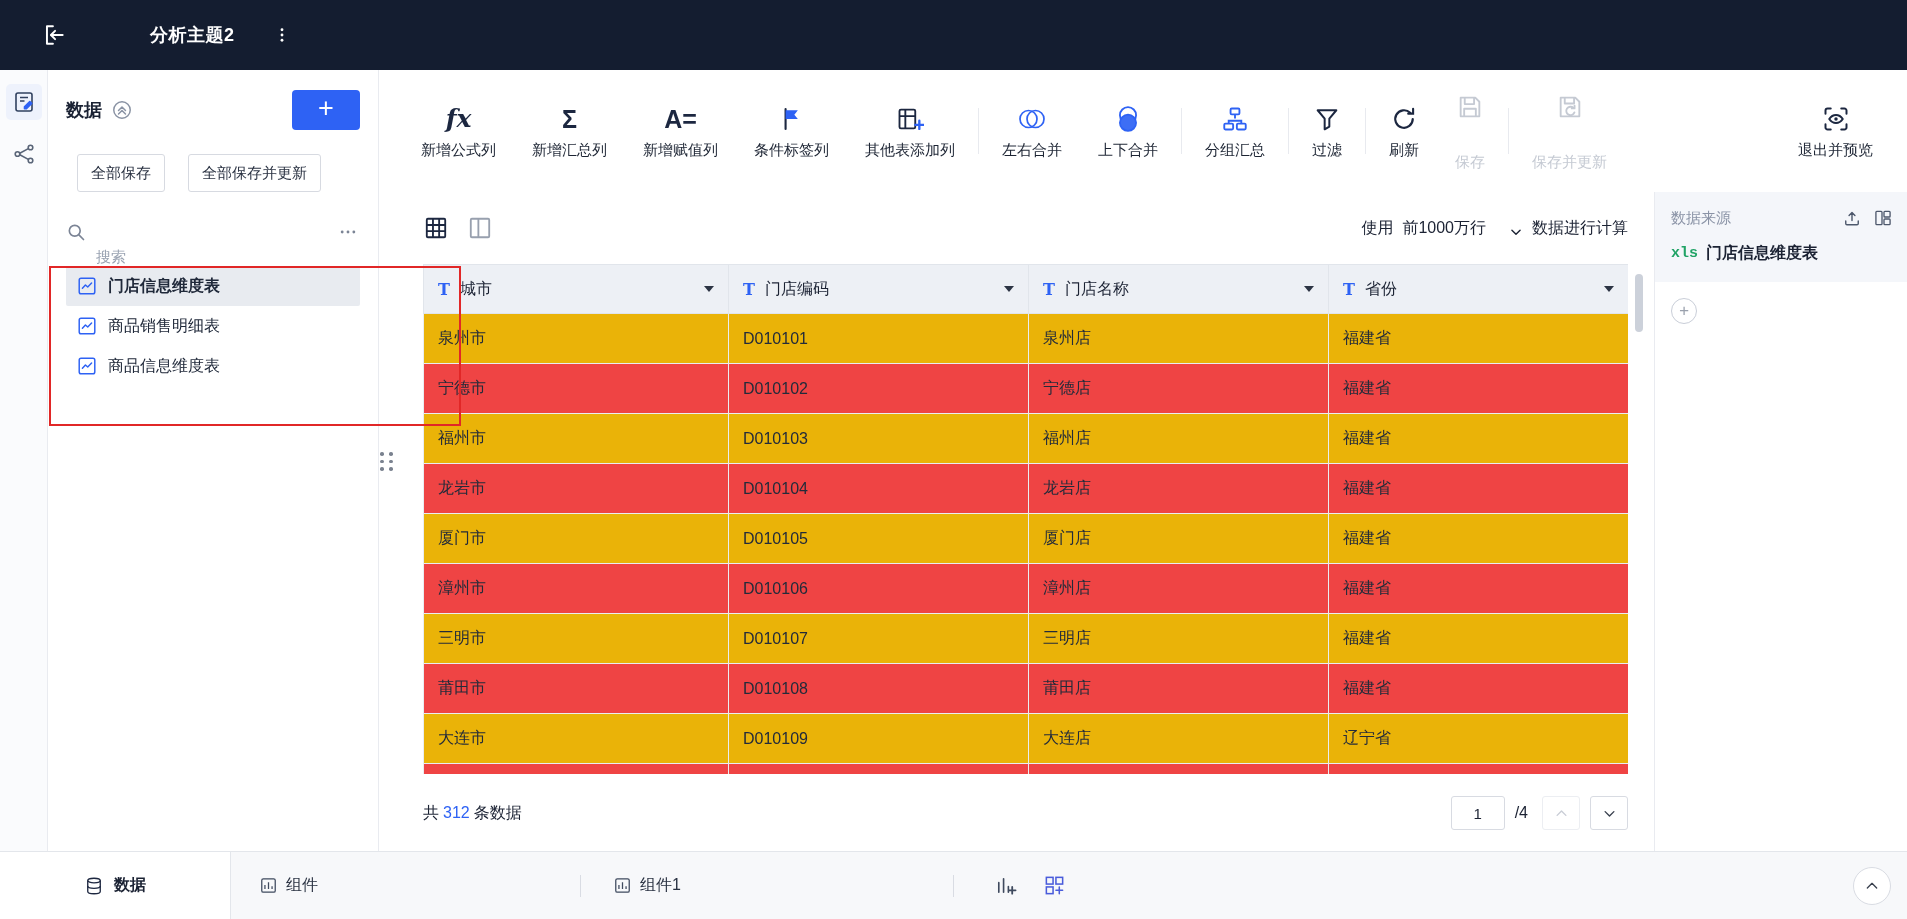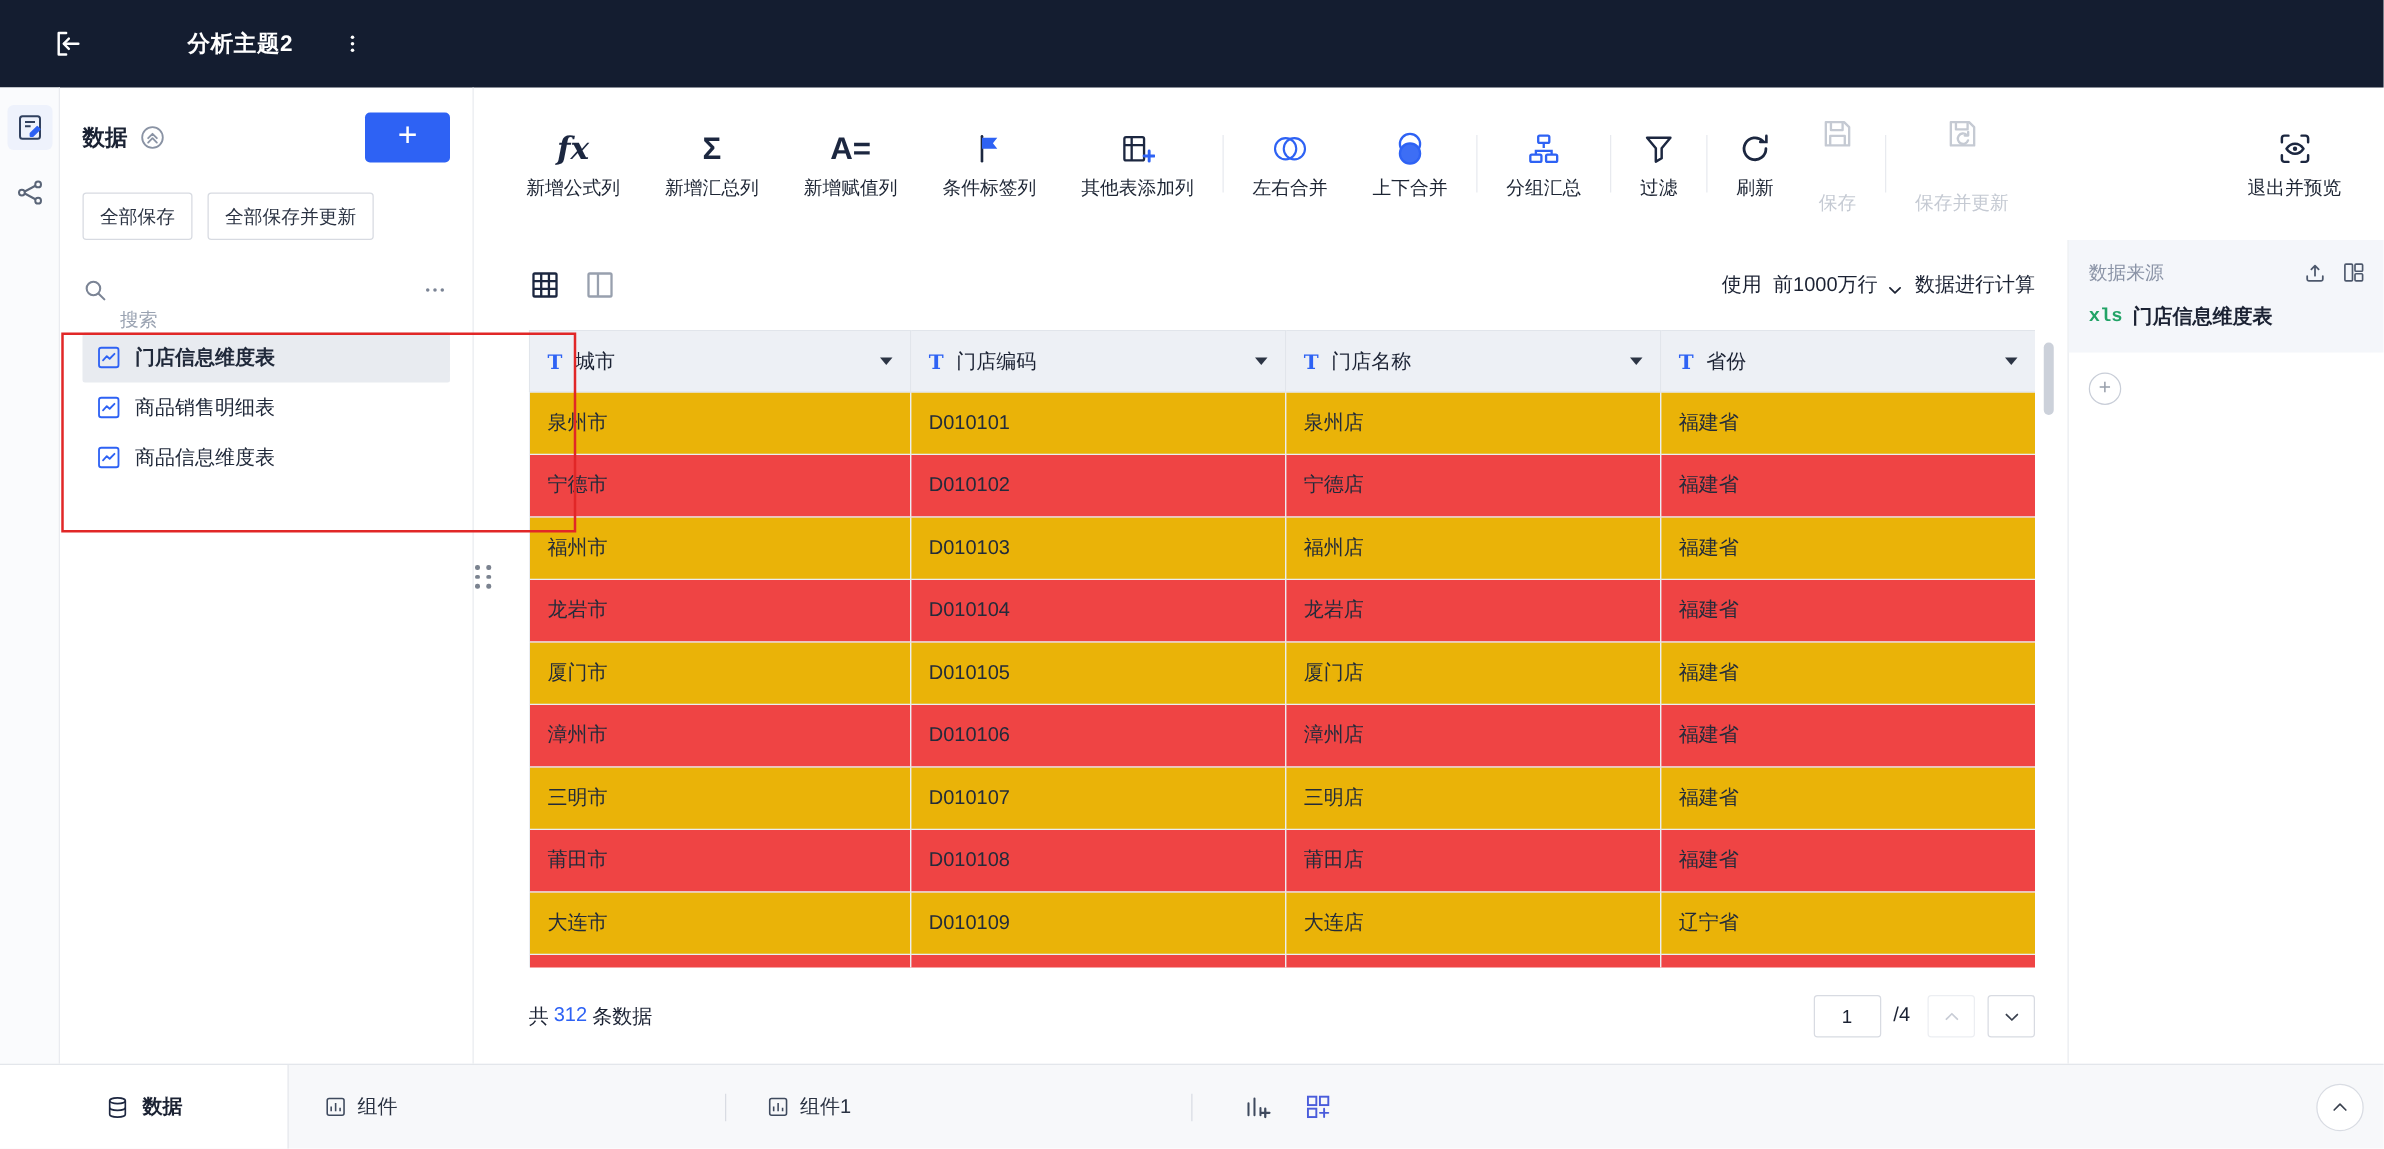--- a/index.html
+++ b/index.html
@@ -27,21 +27,21 @@
   
   .left-panel { width:331px; flex:none; border-right:1px solid #e9ebf0; padding:20px 18px 0; position:relative; }
   .lp-head { display:flex; align-items:center; height:40px; }
   .lp-title { font-size:18px; font-weight:bold; color:#1a2233; }
   .lp-collapse { margin-left:9px; display:flex; cursor:pointer; }
   .lp-add-btn { margin-left:auto; width:68px; height:40px; background:#2e62f4; border:none; border-radius:4px;
                 color:#fff; font-size:27px; line-height:1; display:flex; align-items:center; justify-content:center; cursor:pointer;
                 font-family:inherit; padding-bottom:3px; }
   .lp-btn-row { margin-top:24px; display:flex; gap:12px; }
   .lp-btn { height:38px; background:#fff; border:1px solid #d7dae1; border-radius:3px; font-size:15px; color:#2a3242;
-            padding:0 13px; display:flex; align-items:center; cursor:pointer; font-family:inherit; white-space:nowrap; }
+            padding:0 13px; display:flex; align-items:center; cursor:pointer; font-family:inherit; white-space:nowrap;margin-left:11px; }
   .lp-search { margin-top:20px; display:flex; align-items:center; height:40px; }
   .lp-search input { border:none; outline:none; background:transparent; font-size:15px; margin-left:10px; flex:1;
                      color:#333; font-family:inherit; min-width:0;margin-top:48px; }
   .lp-search input::placeholder { color:#9aa3b2; }
   .lp-more { display:flex; margin-right:2px; cursor:pointer; }
   .lp-list { margin-top:14px; }
   .lp-item { height:40px; display:flex; align-items:center; gap:10px; padding:0 10px; border-radius:2px;
              cursor:pointer; font-size:16px; color:#20293a; }
   .lp-item.selected { background:#e8ebf0; font-weight:bold; }
 
@@ -57,21 +57,21 @@
   .tb-item.disabled { cursor:default;gap:24px; }
   .tb-item.disabled .tb-label { color:#c5cad3; }
   .tb-sep { width:1px; height:46px; background:#e8eaef; margin:0 5px; flex:none; }
 
   .content-row { flex:1; display:flex; min-height:0; }
   .center { flex:1; display:flex; flex-direction:column; position:relative; min-width:0; }
 
   .view-row { margin:14px 26px 0 44px; display:flex; align-items:center; height:44px; }
   .vt-btn { margin-right:18px; display:flex; cursor:pointer; }
   .calc-ctrl { margin-left:auto; display:flex; align-items:center; font-size:16px; color:#1b2233; gap:9px; }
-  .row-limit { display:flex; align-items:flex-end; gap:7px; cursor:pointer; }
+  .row-limit { display:flex; align-items:flex-end; gap:23px; cursor:pointer; }
 
   .grid-wrap { margin:14px 26px 0 44px; height:510px; overflow:hidden; flex:none; }
   table.grid { border-collapse:collapse; width:1205px; table-layout:fixed; }
   .grid th { height:49px; background:#edf0f5; border:1px solid #e1e5eb; padding:0; font-weight:normal; }
   .gh-in { display:flex; align-items:center; padding:0 14px; }
   .t-ic { color:#2e62f4; font-weight:bold; font-size:16px; font-family:"DejaVu Serif","Liberation Serif",serif; }
   .gh-label { margin-left:10px; font-size:16px; color:#1b2233; font-weight:500; }
   .caret { margin-left:auto; width:0; height:0; border-left:5.5px solid transparent; border-right:5.5px solid transparent;
            border-top:6.5px solid #2c3444; cursor:pointer; }
   .grid td { height:50px; border:1px solid #eaedf1; padding:0 14px; font-size:16px; color:#232b3a; background:#eab308; }

